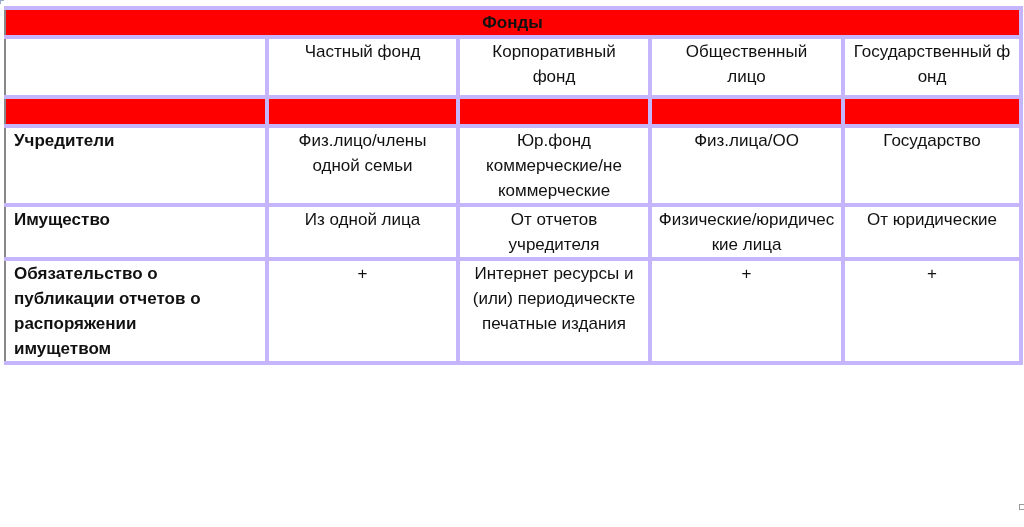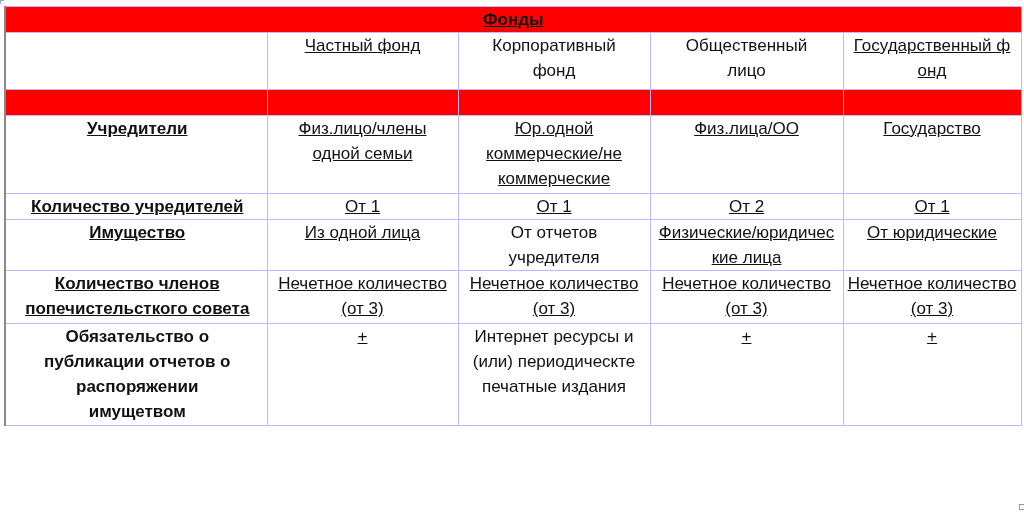--- a/index.html
+++ b/index.html
@@ -4,23 +4,23 @@
 <style>
   html, body { margin: 0; padding: 0; background: #ffffff; }
   body { width: 1024px; height: 527px; position: relative; overflow: hidden;
          font-family: "Liberation Sans", "DejaVu Sans", sans-serif; color: #111; }
   .corner-mark { position: absolute; left: 0; top: 0; width: 3px; height: 3px;
                  border-left: 1px solid #9aa7c8; border-top: 1px solid #9aa7c8; }
   .resize-handle { position: absolute; left: 1019px; top: 504px; width: 4px; height: 4px;
                    border: 1px solid #999; background: #fff; }
   table.funds { position: absolute; left: 4px; top: 6px; border-collapse: collapse;
                 table-layout: fixed; width: 1016px; }
-  table.funds td { border: 1px solid #c4b5fd; padding: 0 6px; vertical-align: top;
-                   font-size: 17px; line-height: 25px; text-align: center; text-decoration: underline; }
-  table.funds td.rowlabel { text-align: center; font-weight: bold; padding-left: 8px; }
+  table.funds td { border: 4px solid #c4b5fd; padding: 0 6px; vertical-align: top;
+                   font-size: 17px; line-height: 25px; text-align: center; }
+  table.funds td.rowlabel { text-align: left; font-weight: bold; padding-left: 8px; }
   tr.title-row td { background: #ff0000; font-weight: bold; height: 25px; }
   tr.sep-row td { background: #ff0000; height: 25px; }
   tr.head-row td { height: 56px; margin-top: 15px; }
   .leftline { border-left: 2px solid #888 !important; }
 </style>
 </head>
 <body>
 
 <div class="corner-mark"></div>
 
@@ -46,44 +46,30 @@
   <tr class="sep-row">
     <td class="leftline"></td>
         <td></td>
         <td></td>
         <td></td>
         <td></td>
   </tr>
   <tr style="height:78px">
     <td class="rowlabel leftline">Учредители</td>
     <td>Физ.лицо/члены одной семьи</td>
-    <td>Юр.одной коммерческие/не коммерческие</td>
+    <td>Юр.фонд коммерческие/не коммерческие</td>
     <td>Физ.лица/ОО</td>
     <td>Государство</td>
-  </tr>
-  <tr style="height:26px">
-    <td class="rowlabel leftline">Количество учредителей</td>
-    <td>От 1</td>
-    <td>От 1</td>
-    <td>От 2</td>
-    <td>От 1</td>
   </tr>
   <tr style="height:51px">
     <td class="rowlabel leftline">Имущество</td>
     <td>Из одной лица</td>
     <td><span style="display:inline-block;width:160px">От отчетов учредителя</span></td>
     <td style="word-break:break-all">Физические/юридические лица</td>
     <td>От юридические</td>
-  </tr>
-  <tr style="height:53px">
-    <td class="rowlabel leftline">Количество членов попечистельсткого совета</td>
-    <td>Нечетное количество (от 3)</td>
-    <td>Нечетное количество (от 3)</td>
-    <td>Нечетное количество (от 3)</td>
-    <td style="padding:0 2px">Нечетное количество (от 3)</td>
   </tr>
   <tr style="height:102px">
     <td class="rowlabel leftline"><span style="display:inline-block;width:200px">Обязательство о публикации отчетов о распоряжении имущетвом</span></td>
     <td>+</td>
     <td><span style="display:inline-block;width:170px">Интернет ресурсы и (или) периодическте печатные издания</span></td>
     <td>+</td>
     <td>+</td>
   </tr>
 </tbody>
   </table>

